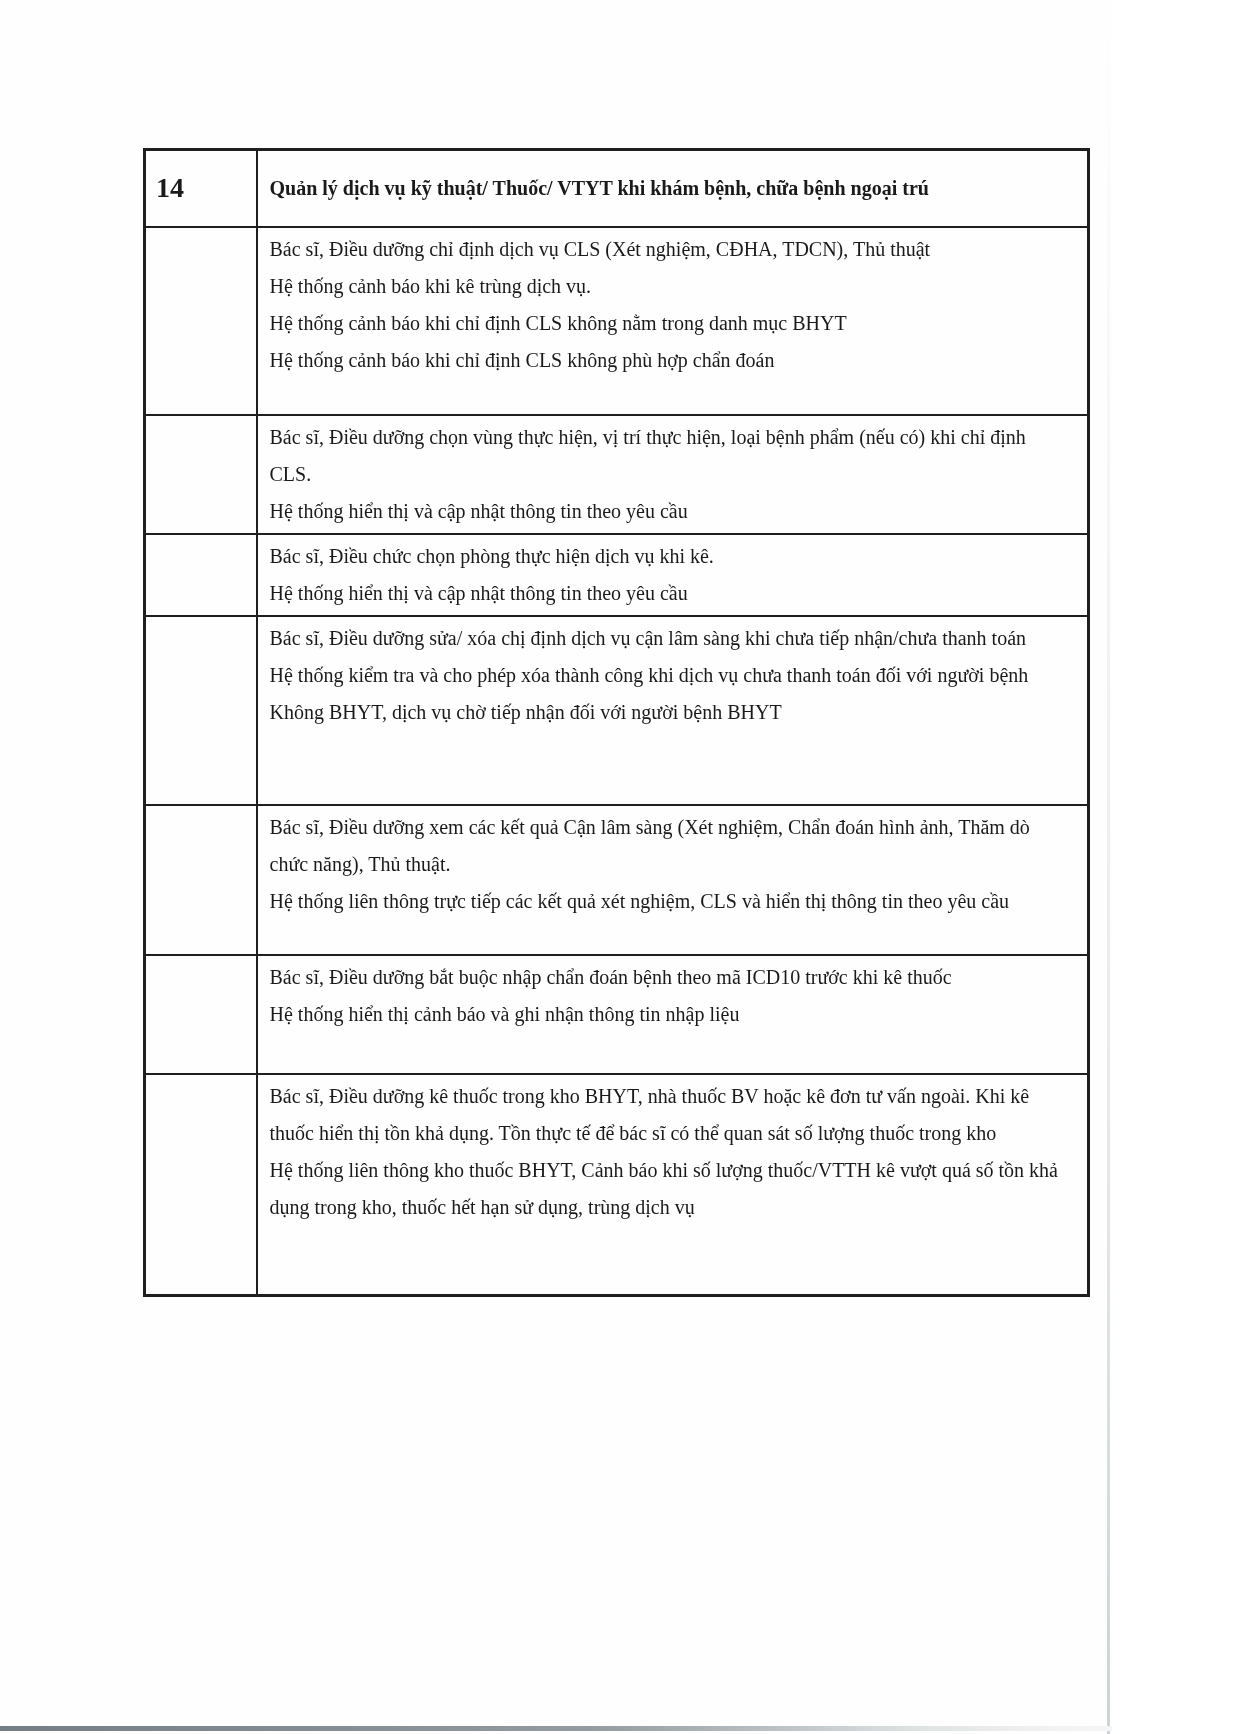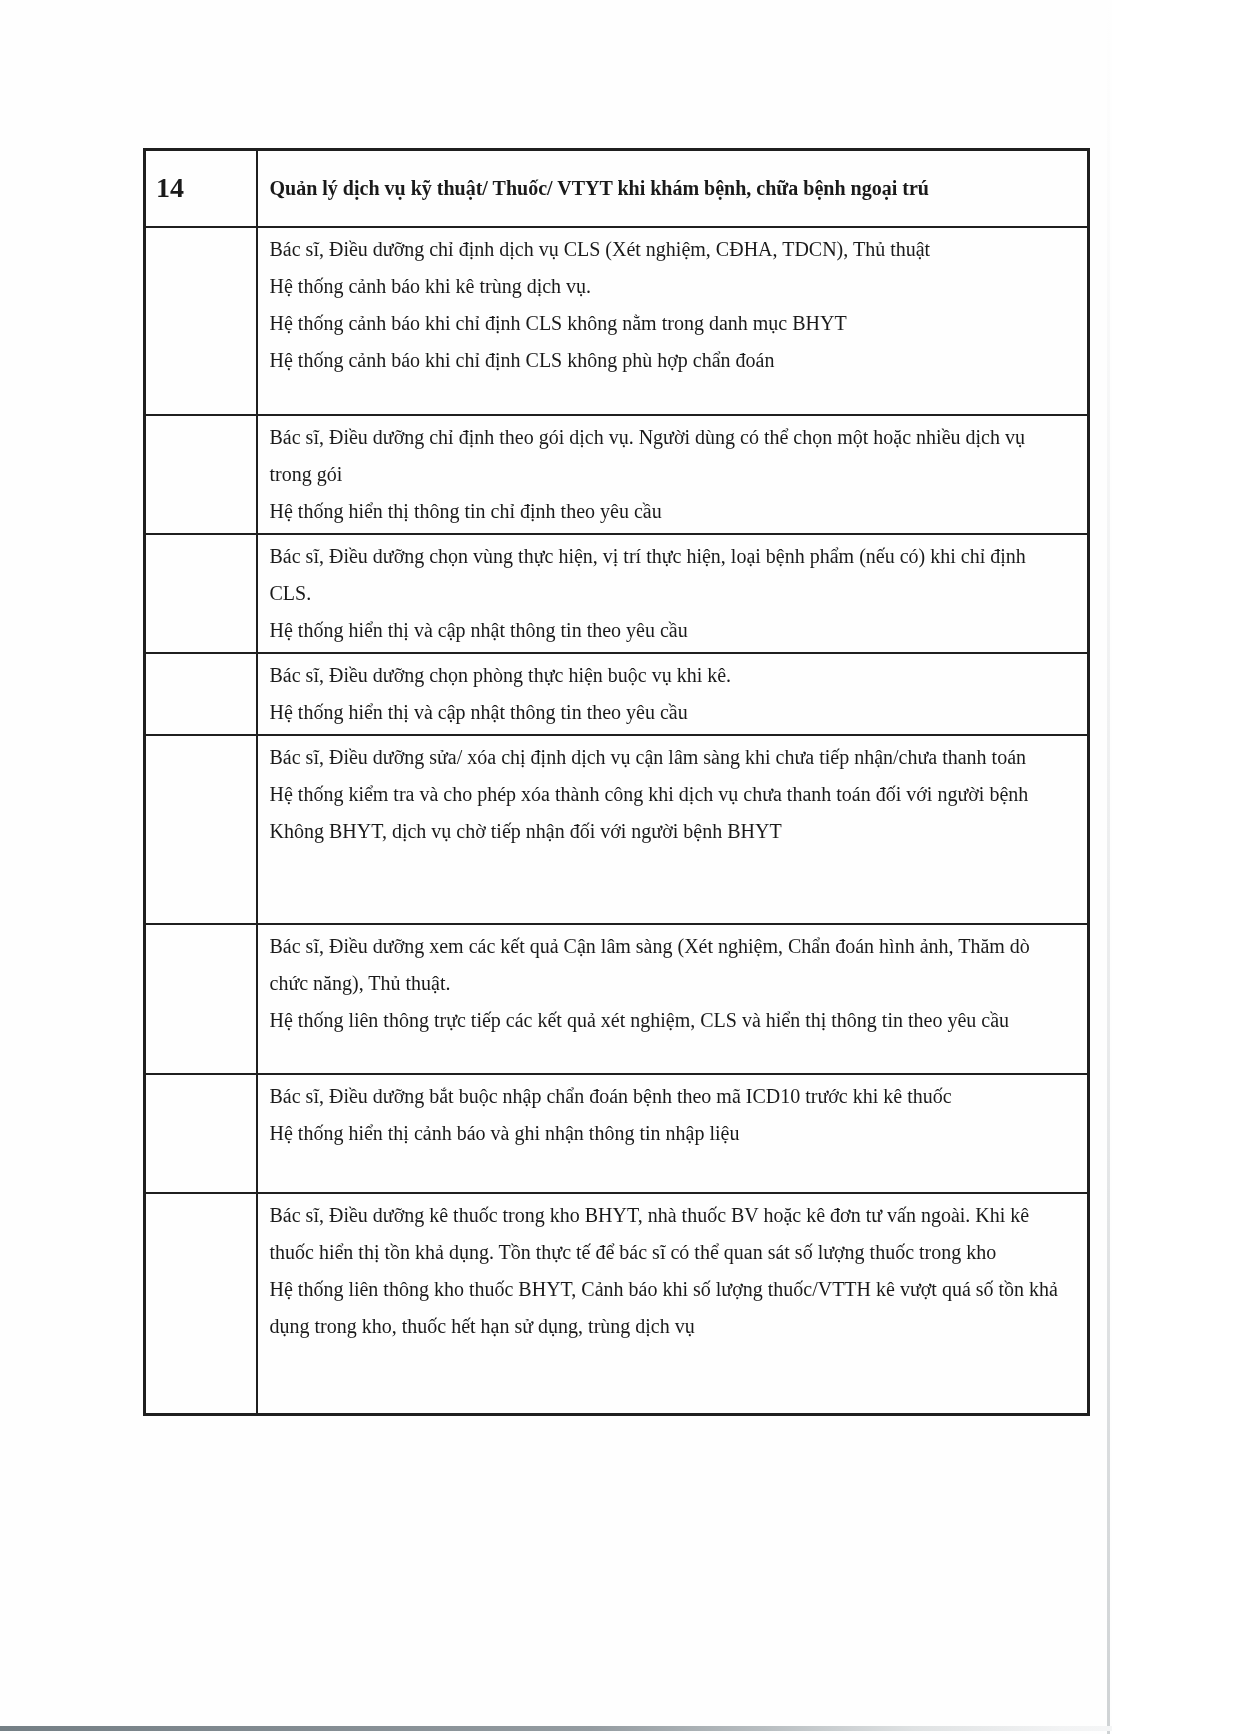--- a/index.html
+++ b/index.html
@@ -106,40 +106,33 @@
     <tr class="r2">
       <td class="no-cell"></td>
       <td class="txt-cell">
         <div class="para">Bác sĩ, Điều dưỡng chỉ định dịch vụ CLS (Xét nghiệm, CĐHA, TDCN), Thủ thuật</div>
         <div class="para">Hệ thống cảnh báo khi kê trùng dịch vụ.</div>
         <div class="para">Hệ thống cảnh báo khi chỉ định CLS không nằm trong danh mục BHYT</div>
         <div class="para">Hệ thống cảnh báo khi chỉ định CLS không phù hợp chẩn đoán</div>
       </td>
     </tr>
 
-    <tr class="r3">
-      <td class="no-cell"></td>
-      <td class="txt-cell">
-        <div class="para">Bác sĩ, Điều dưỡng chỉ định theo gói dịch vụ. Người dùng có thể chọn một hoặc nhiều dịch vụ trong gói</div>
-        <div class="para">Hệ thống hiển thị thông tin chỉ định theo yêu cầu</div>
-      </td>
-    </tr>
 
     <tr class="r4">
       <td class="no-cell"></td>
       <td class="txt-cell">
         <div class="para">Bác sĩ, Điều dưỡng chọn vùng thực hiện, vị trí thực hiện, loại bệnh phẩm (nếu có) khi chỉ định CLS.</div>
         <div class="para">Hệ thống hiển thị và cập nhật thông tin theo yêu cầu</div>
       </td>
     </tr>
 
     <tr class="r5">
       <td class="no-cell"></td>
       <td class="txt-cell">
-        <div class="para">Bác sĩ, Điều dưỡng chọn phòng thực hiện buộc vụ khi kê.</div>
+        <div class="para">Bác sĩ, Điều chức chọn phòng thực hiện dịch vụ khi kê.</div>
         <div class="para">Hệ thống hiển thị và cập nhật thông tin theo yêu cầu</div>
       </td>
     </tr>
 
     <tr class="r6">
       <td class="no-cell"></td>
       <td class="txt-cell">
         <div class="para">Bác sĩ, Điều dưỡng sửa/ xóa chị định dịch vụ cận lâm sàng khi chưa tiếp nhận/chưa thanh toán</div>
         <div class="para">Hệ thống kiểm tra và cho phép xóa thành công khi dịch vụ chưa thanh toán đối với người bệnh Không BHYT, dịch vụ chờ tiếp nhận đối với người bệnh BHYT</div>
       </td>

